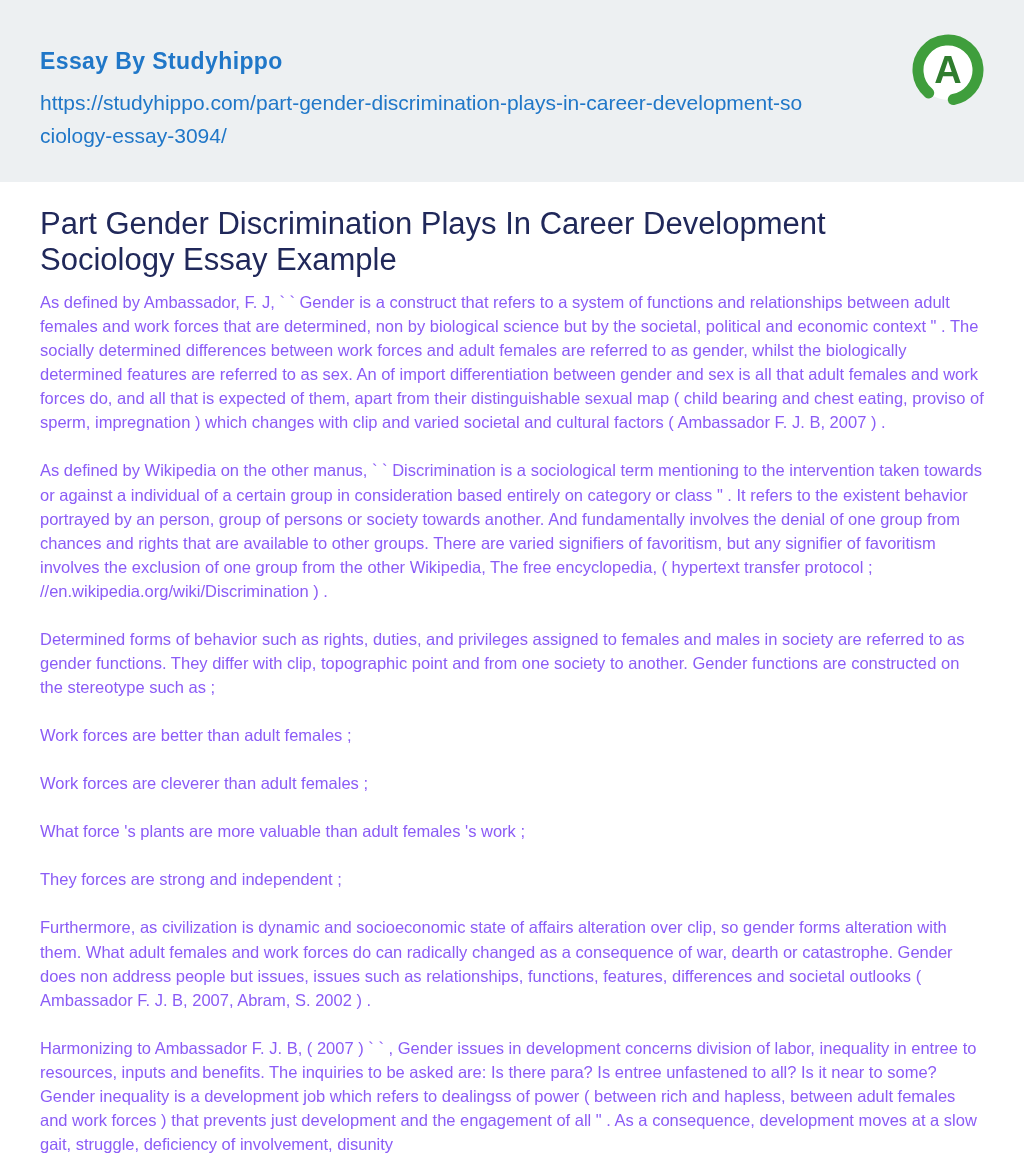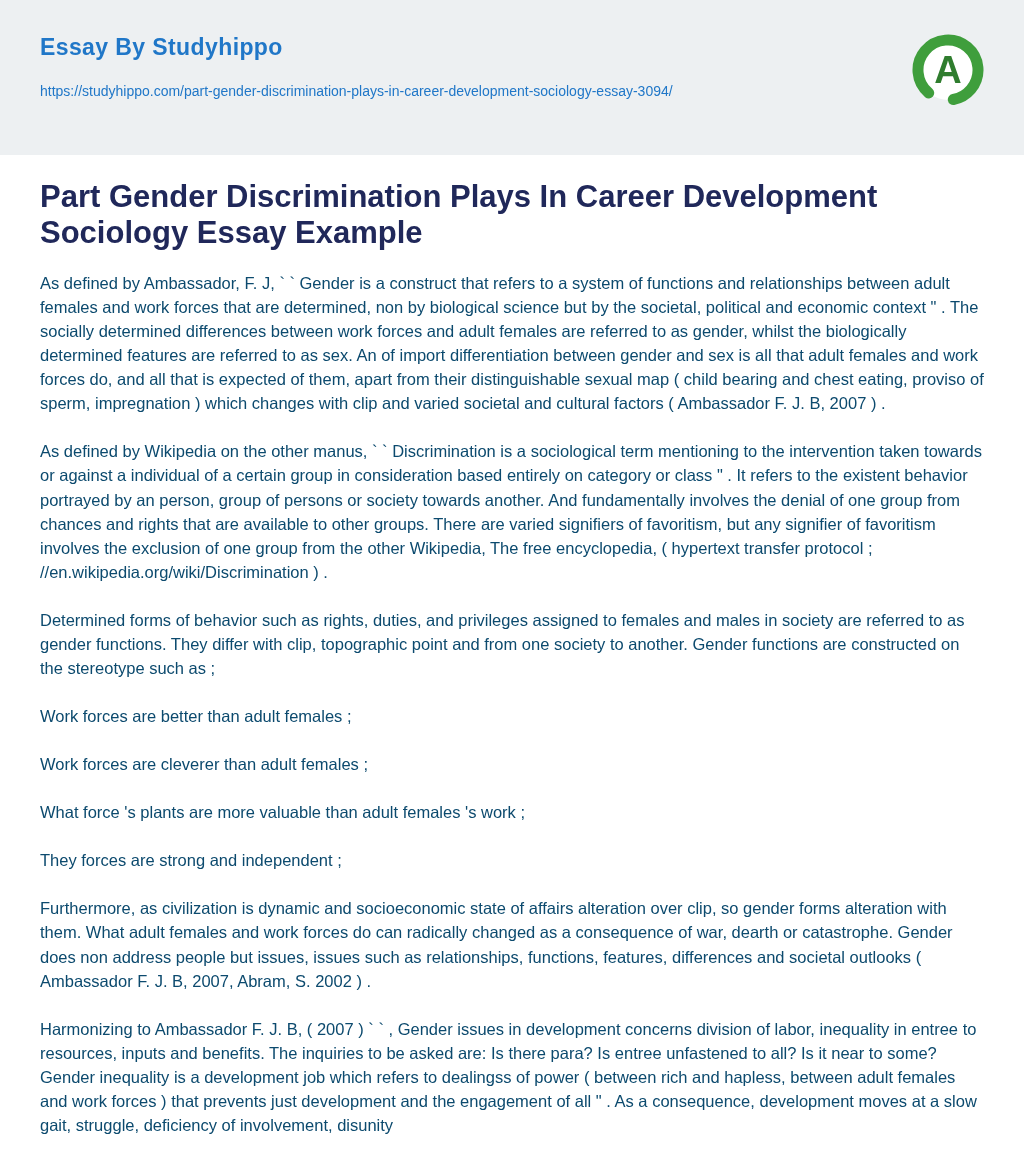--- a/index.html
+++ b/index.html
@@ -5,63 +5,63 @@
   * { margin: 0; padding: 0; box-sizing: border-box; }
   html, body { background: #ffffff; }
   body {
     width: 1024px;
     min-height: 1176px;
     font-family: "Liberation Sans", sans-serif;
     color: #3e424d;
   }
   .page-header {
     background: #edf0f2;
-    padding: 34px 40px 30px 40px;
+    padding: 48px 40px 30px 40px;
     position: relative;
     min-height: 155px;
   }
   .site-title {
     color: #2077c8;
     font-size: 23px;
     font-weight: 700;
     letter-spacing: 0.4px;
   }
   .site-url {
     display: block;
-    margin-top: 20px;
+    margin-top: 12px;
     max-width: 770px;
     color: #2077c8;
-    font-size: 14px;
+    font-size: 21px;
     line-height: 1.55;
     text-decoration: none;
     word-break: break-all;
     cursor: pointer;
   }
   .logo {
     position: absolute;
     top: 34px;
     right: 40px;
     width: 72px;
     height: 72px;
   }
   .content {
     padding: 24px 40px 40px 40px;
   }
   .essay-title {
     color: #20285a;
     font-size: 31px;
-    font-weight: 700;
+    font-weight: 400;
     line-height: 1.16;
     max-width: 900px;
-    margin-bottom: 20px;
+    margin-bottom: 12px;
   }
   .essay-body p {
     font-size: 16.5px;
     line-height: 1.46;
-    color: #0c4a6e;
+    color: #8b5cf6;
     margin-bottom: 24px;
     max-width: 948px;
   }
   .essay-body p:last-child { margin-bottom: 0; }
 </style>
 </head>
 <body>
 
 <header class="page-header">
   <div class="site-title">Essay By Studyhippo</div>

